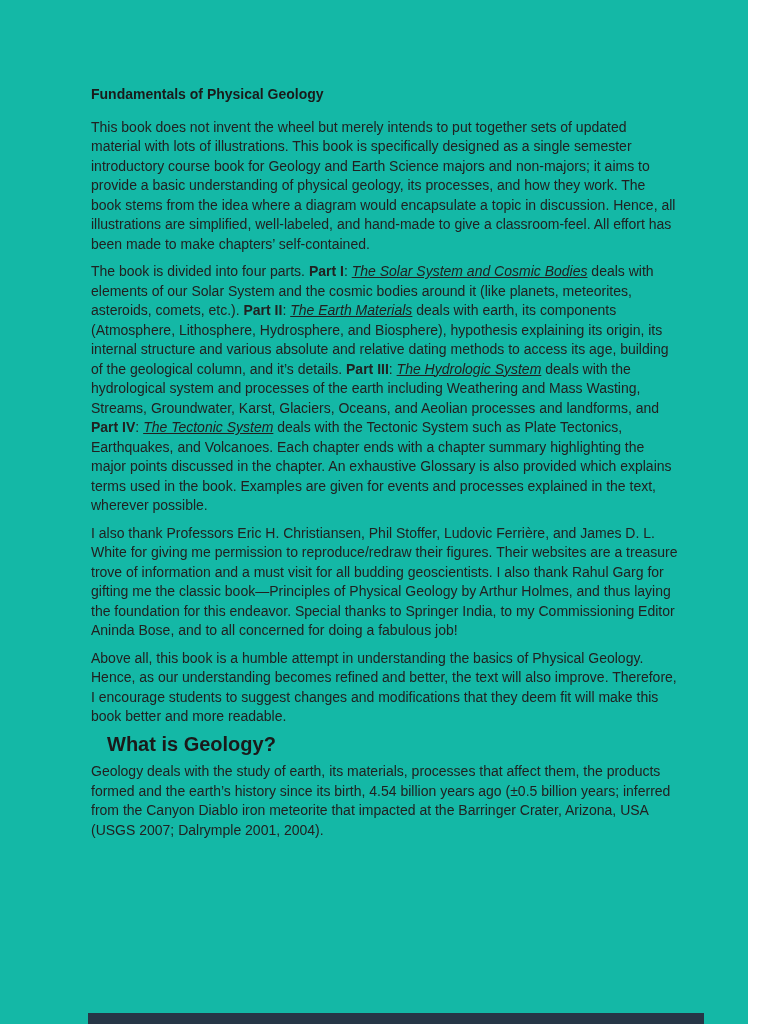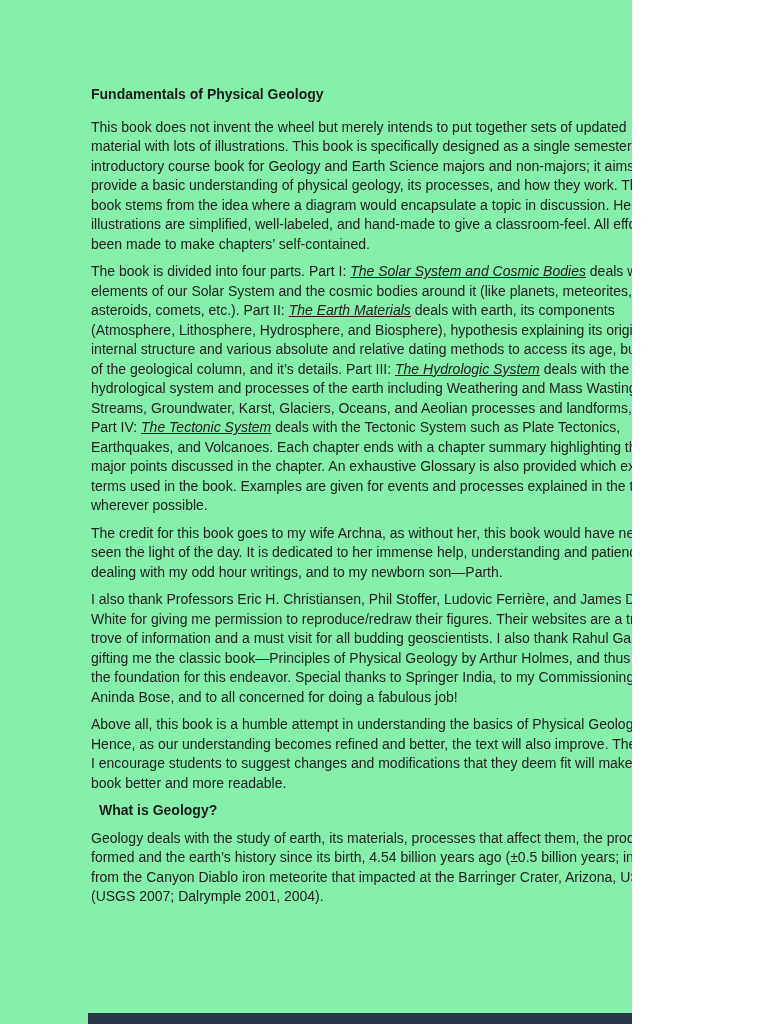--- a/index.html
+++ b/index.html
@@ -2,69 +2,68 @@
 <html><head>
 <meta charset="utf-8">
 <style>
   html, body {
     margin: 0;
     padding: 0;
     background: #ffffff;
   }
   .viewport {
     position: relative;
-    width: 632px;
+    width: 748px;
     height: 1024px;
-    background: #86efac;
+    background: #14b8a6;
     overflow: hidden;
     font-family: "Liberation Sans", sans-serif;
   }
   .page-content {
     position: absolute;
     top: 85px;
     left: 91px;
     width: 588px;
     color: #212121;
     font-size: 14px;
     line-height: 19.5px;
   }
   .page-content h1 {
     font-size: 14px;
     font-weight: 700;
     margin: 0 0 13px 0;
     color: #1a1a1a;
   }
   .page-content h2 {
-    font-size: 14px;
+    font-size: 20px;
     font-weight: 700;
-    margin: 0 0 8px 8px;
+    margin: 0 0 8px 16px;
     color: #1a1a1a;
   }
   .page-content p {
     margin: 0 0 8px 0;
   }
-  .b { font-weight: 400; margin-top: 37px; }
+  .b { font-weight: 700; margin-top: 37px; }
   .i { font-style: italic; text-decoration: underline; }
   .bottom-bar {
     position: absolute;
     left: 88px;
     bottom: 0;
     width: 616px;
     height: 11px;
     background: #263646;
   }
 </style>
 </head>
 <body>
 
 <div class="viewport">
   <div class="page-content">
     <h1>Fundamentals of Physical Geology</h1>
     <p>This book does not invent the wheel but merely intends to put together sets of updated material with lots of illustrations. This book is specifically designed as a single semester introductory course book for Geology and Earth Science majors and non-majors; it aims to provide a basic understanding of physical geology, its processes, and how they work. The book stems from the idea where a diagram would encapsulate a topic in discussion. Hence, all illustrations are simplified, well-labeled, and hand-made to give a classroom-feel. All effort has been made to make chapters’ self-contained.</p>
     <p><span>The book is divided into four parts. </span><span class="b">Part I</span><span>: </span><span class="i">The Solar System and Cosmic Bodies</span><span> deals with elements of our Solar System and the cosmic bodies around it (like planets, meteorites, asteroids, comets, etc.). </span><span class="b">Part II</span><span>: </span><span class="i">The Earth Materials</span><span> deals with earth, its components (Atmosphere, Lithosphere, Hydrosphere, and Biosphere), hypothesis explaining its origin, its internal structure and various absolute and relative dating methods to access its age, building of the geological column, and it’s details. </span><span class="b">Part III</span><span>: </span><span class="i">The Hydrologic System</span><span> deals with the hydrological system and processes of the earth including Weathering and Mass Wasting, Streams, Groundwater, Karst, Glaciers, Oceans, and Aeolian processes and landforms, and </span><span class="b">Part IV</span><span>: </span><span class="i">The Tectonic System</span><span> deals with the Tectonic System such as Plate Tectonics, Earthquakes, and Volcanoes. Each chapter ends with a chapter summary highlighting the major points discussed in the chapter. An exhaustive Glossary is also provided which explains terms used in the book. Examples are given for events and processes explained in the text, wherever possible.</span></p>
-    <p>The credit for this book goes to my wife Archna, as without her, this book would have never seen the light of the day. It is dedicated to her immense help, understanding and patience in dealing with my odd hour writings, and to my newborn son—Parth.</p>
     <p>I also thank Professors Eric H. Christiansen, Phil Stoffer, Ludovic Ferrière, and James D. L. White for giving me permission to reproduce/redraw their figures. Their websites are a treasure trove of information and a must visit for all budding geoscientists. I also thank Rahul Garg for gifting me the classic book—Principles of Physical Geology by Arthur Holmes, and thus laying the foundation for this endeavor. Special thanks to Springer India, to my Commissioning Editor Aninda Bose, and to all concerned for doing a fabulous job!</p>
     <p>Above all, this book is a humble attempt in understanding the basics of Physical Geology. Hence, as our understanding becomes refined and better, the text will also improve. Therefore, I encourage students to suggest changes and modifications that they deem fit will make this book better and more readable.</p>
     <h2>What is Geology?</h2>
     <p>Geology deals with the study of earth, its materials, processes that affect them, the products formed and the earth’s history since its birth, 4.54 billion years ago (±0.5 billion years; inferred from the Canyon Diablo iron meteorite that impacted at the Barringer Crater, Arizona, USA (USGS 2007; Dalrymple 2001, 2004).</p>
   </div>
   <div class="bottom-bar"></div>
 </div>
 
 </body></html>

